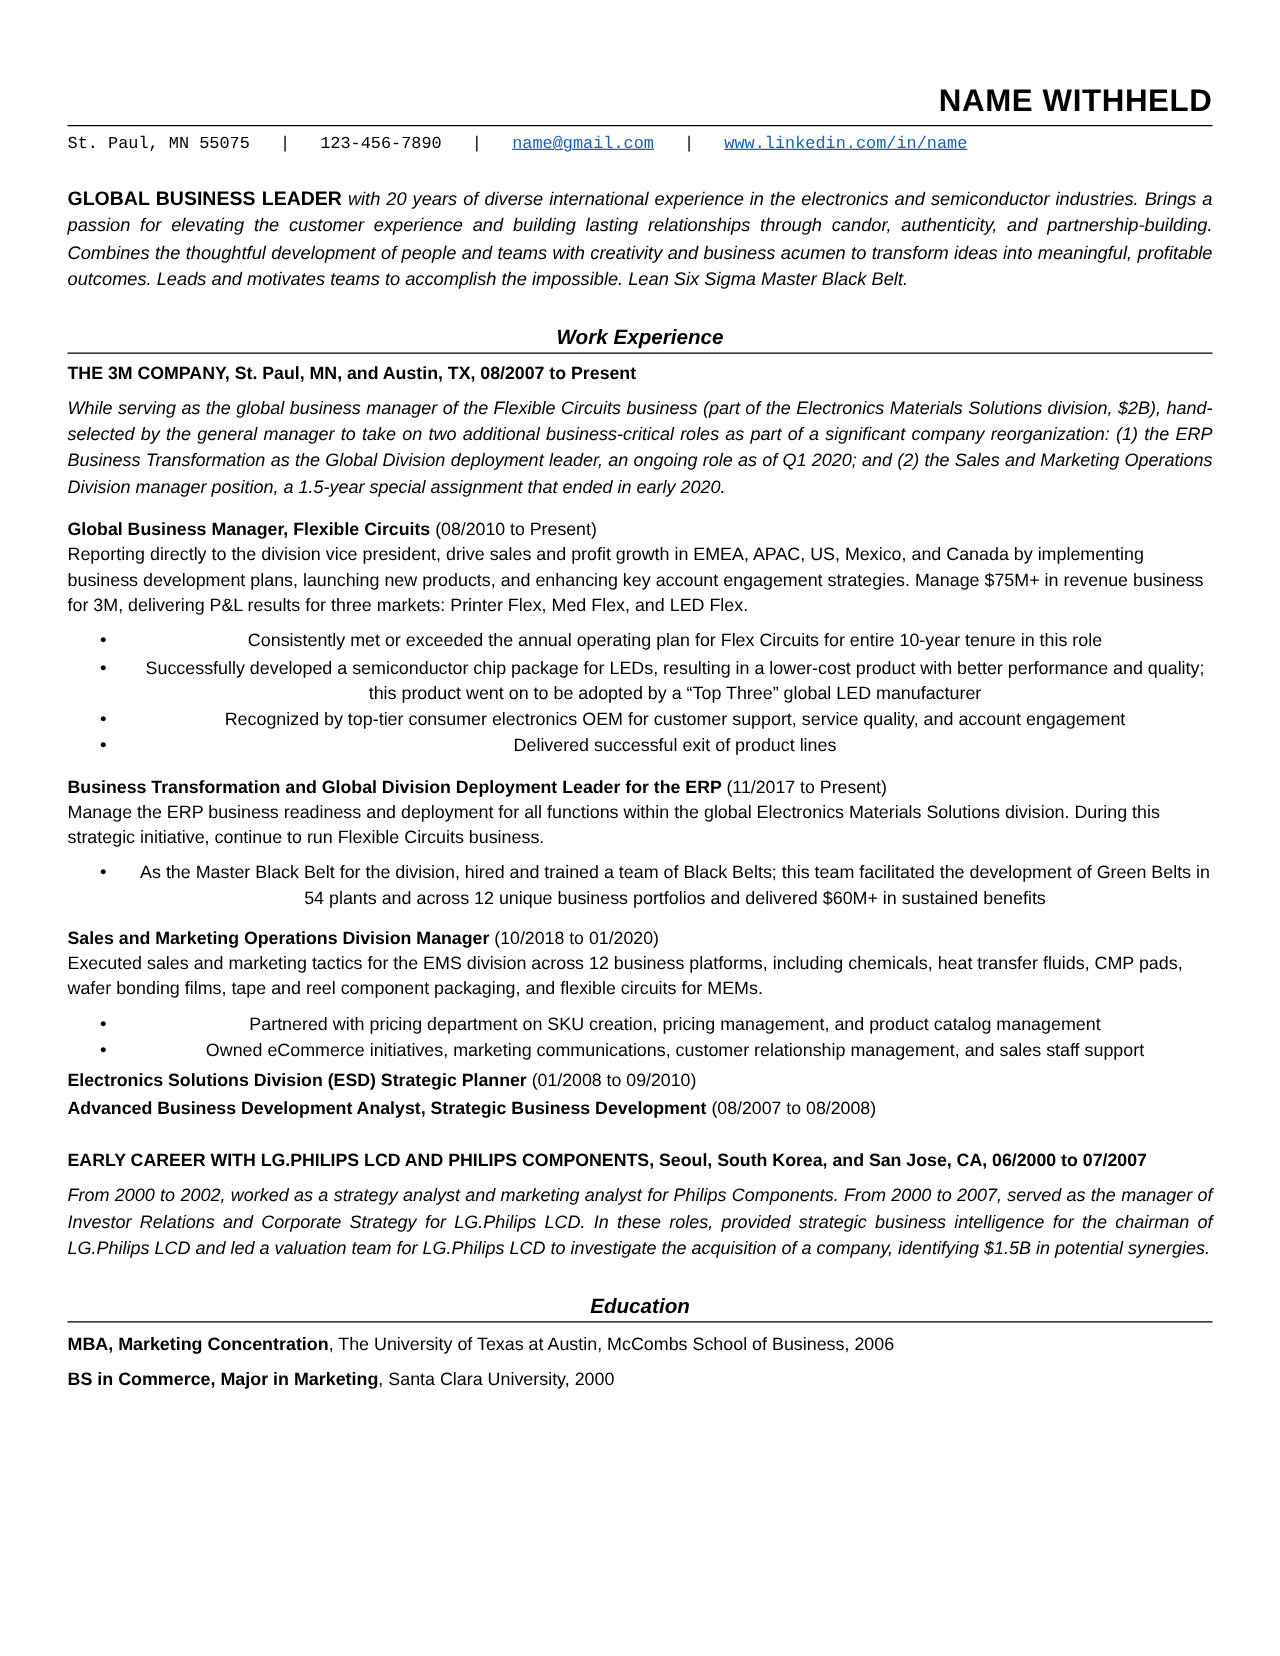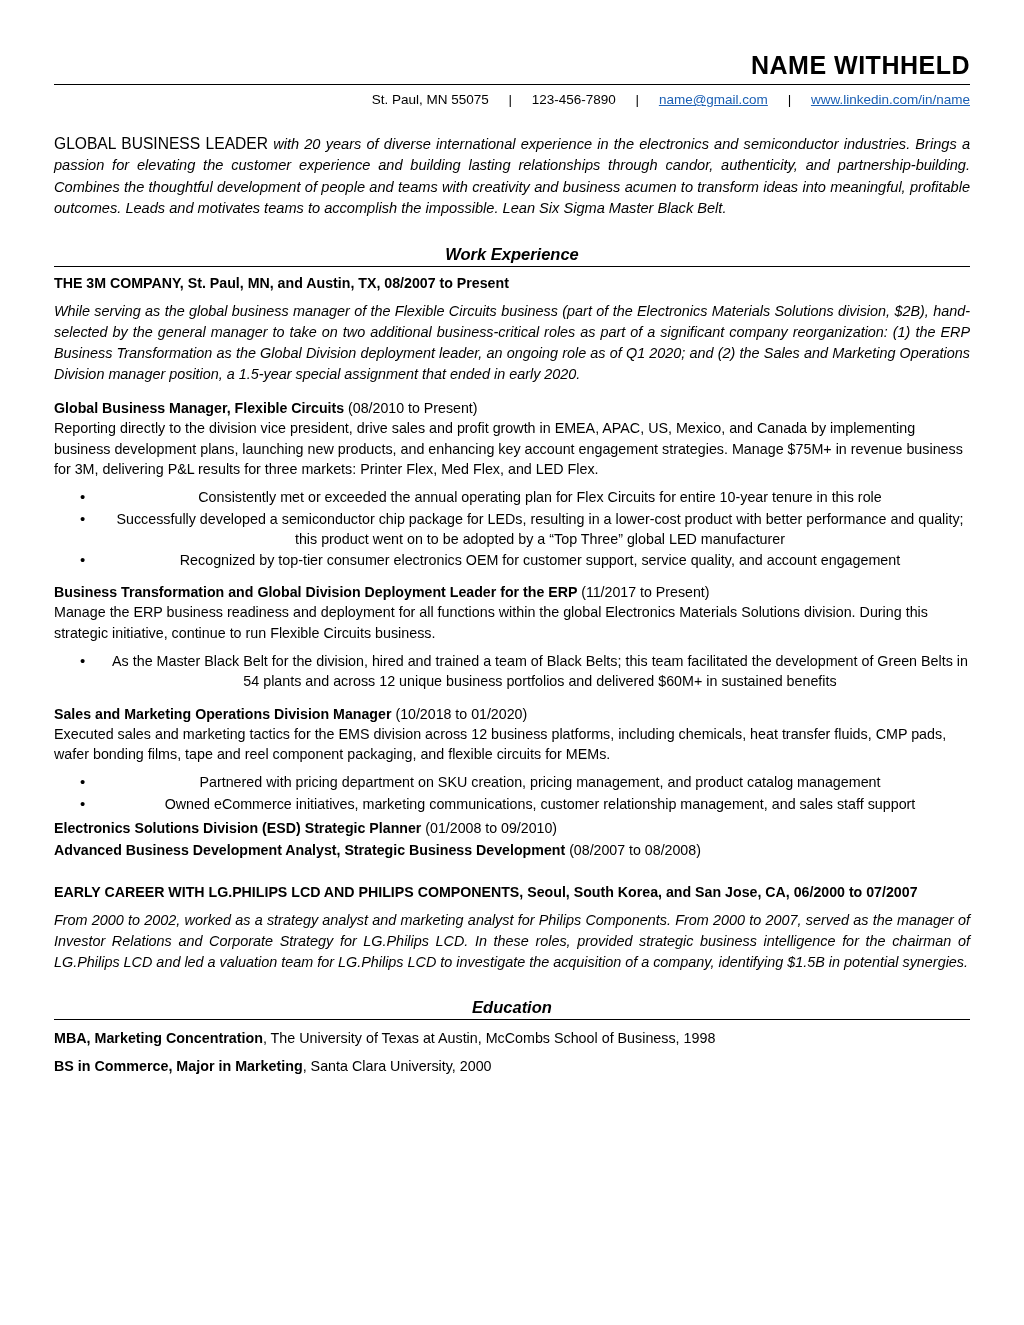--- a/index.html
+++ b/index.html
@@ -24,53 +24,54 @@
 
   
   .header {
     text-align: right;
   }
   .name {
     font-size: 25px;
     font-weight: bold;
     letter-spacing: 0.5px;
     line-height: 1.05;
-    margin: 0 0 2px 0;
+    margin: 16px 0 2px 0;
   }
   .name-rule {
     border: none;
     border-top: 1.5px solid #000;
     margin: 6px 0 6px 0;
   }
   .contact {
     font-size: 13.5px;
-    text-align: right;
+    text-align: left;
     line-height: 1.3;
     white-space: nowrap;
+    font-family: Liberation Mono, monospace;
   }
   .contact .sep {
     padding: 0 16px;
     color: #000;
   }
   .contact a {
     color: #1a5fb4;
     text-decoration: underline;
   }
 
   
   .summary {
     margin-top: 24px;
     font-size: 14.6px;
     line-height: 1.45;
     text-align: justify;
     font-style: italic;
   }
   .summary .lead {
     font-style: normal;
-    font-weight: normal;
+    font-weight: bold;
     font-size: 15.6px;
   }
 
   
   .section-title {
     text-align: center;
     font-weight: bold;
     font-size: 16.5px;
     margin: 26px 0 2px 0;
     font-style: italic;
@@ -181,20 +182,21 @@
 
   <div class="role-title">
     <span>Global Business Manager, Flexible Circuits</span>
     <span class="dates">(08/2010 to Present)</span>
   </div>
   <p class="role-desc">Reporting directly to the division vice president, drive sales and profit growth in EMEA, APAC, US, Mexico, and Canada by implementing business development plans, launching new products, and enhancing key account engagement strategies. Manage $75M+ in revenue business for 3M, delivering P&amp;L results for three markets: Printer Flex, Med Flex, and LED Flex.</p>
   <ul class="bullets">
     <li>Consistently met or exceeded the annual operating plan for Flex Circuits for entire 10-year tenure in this role</li>
     <li>Successfully developed a semiconductor chip package for LEDs, resulting in a lower-cost product with better performance and quality; this product went on to be adopted by a “Top Three” global LED manufacturer</li>
     <li>Recognized by top-tier consumer electronics OEM for customer support, service quality, and account engagement</li>
+    <li>Delivered successful exit of product lines</li>
   </ul>
 
   <div class="role-title">
     <span>Business Transformation and Global Division Deployment Leader for the ERP</span>
     <span class="dates">(11/2017 to Present)</span>
   </div>
   <p class="role-desc">Manage the ERP business readiness and deployment for all functions within the global Electronics Materials Solutions division. During this strategic initiative, continue to run Flexible Circuits business.</p>
   <ul class="bullets">
     <li>As the Master Black Belt for the division, hired and trained a team of Black Belts; this team facilitated the development of Green Belts in 54 plants and across 12 unique business portfolios and delivered $60M+ in sustained benefits</li>
   </ul>
@@ -218,19 +220,19 @@
     <span class="dates">(08/2007 to 08/2008)</span>
   </div>
 
   <div class="early-career">EARLY CAREER WITH LG.PHILIPS LCD AND PHILIPS COMPONENTS, Seoul, South Korea, and San Jose, CA, 06/2000 to 07/2007</div>
   <p class="italic-para">From 2000 to 2002, worked as a strategy analyst and marketing analyst for Philips Components. From 2000 to 2007, served as the manager of Investor Relations and Corporate Strategy for LG.Philips LCD. In these roles, provided strategic business intelligence for the chairman of LG.Philips LCD and led a valuation team for LG.Philips LCD to investigate the acquisition of a company, identifying $1.5B in potential synergies.</p>
 
   <div class="section-title">Education</div>
   <hr class="section-rule">
 
   <div class="edu-line">
-    <b>MBA, Marketing Concentration</b><span>, The University of Texas at Austin, McCombs School of Business, 1998</span>
+    <b>MBA, Marketing Concentration</b><span>, The University of Texas at Austin, McCombs School of Business, 2006</span>
   </div>
   <div class="edu-line">
     <b>BS in Commerce, Major in Marketing</b><span>, Santa Clara University, 2000</span>
   </div>
 
 </div>
 
 </body></html>

